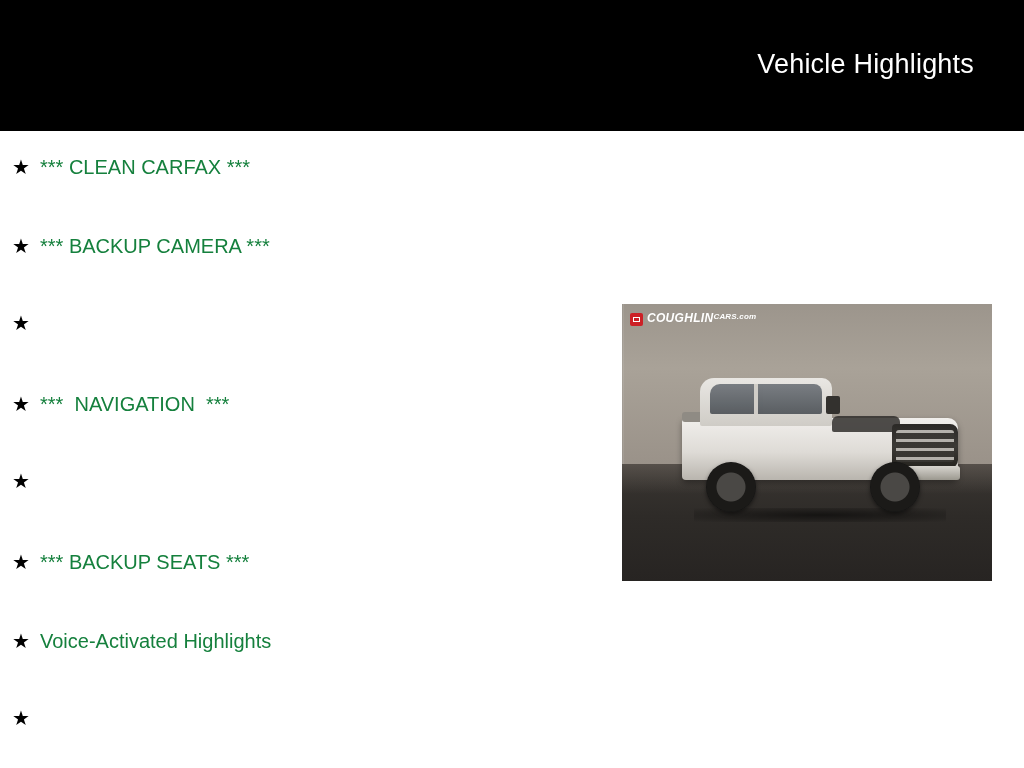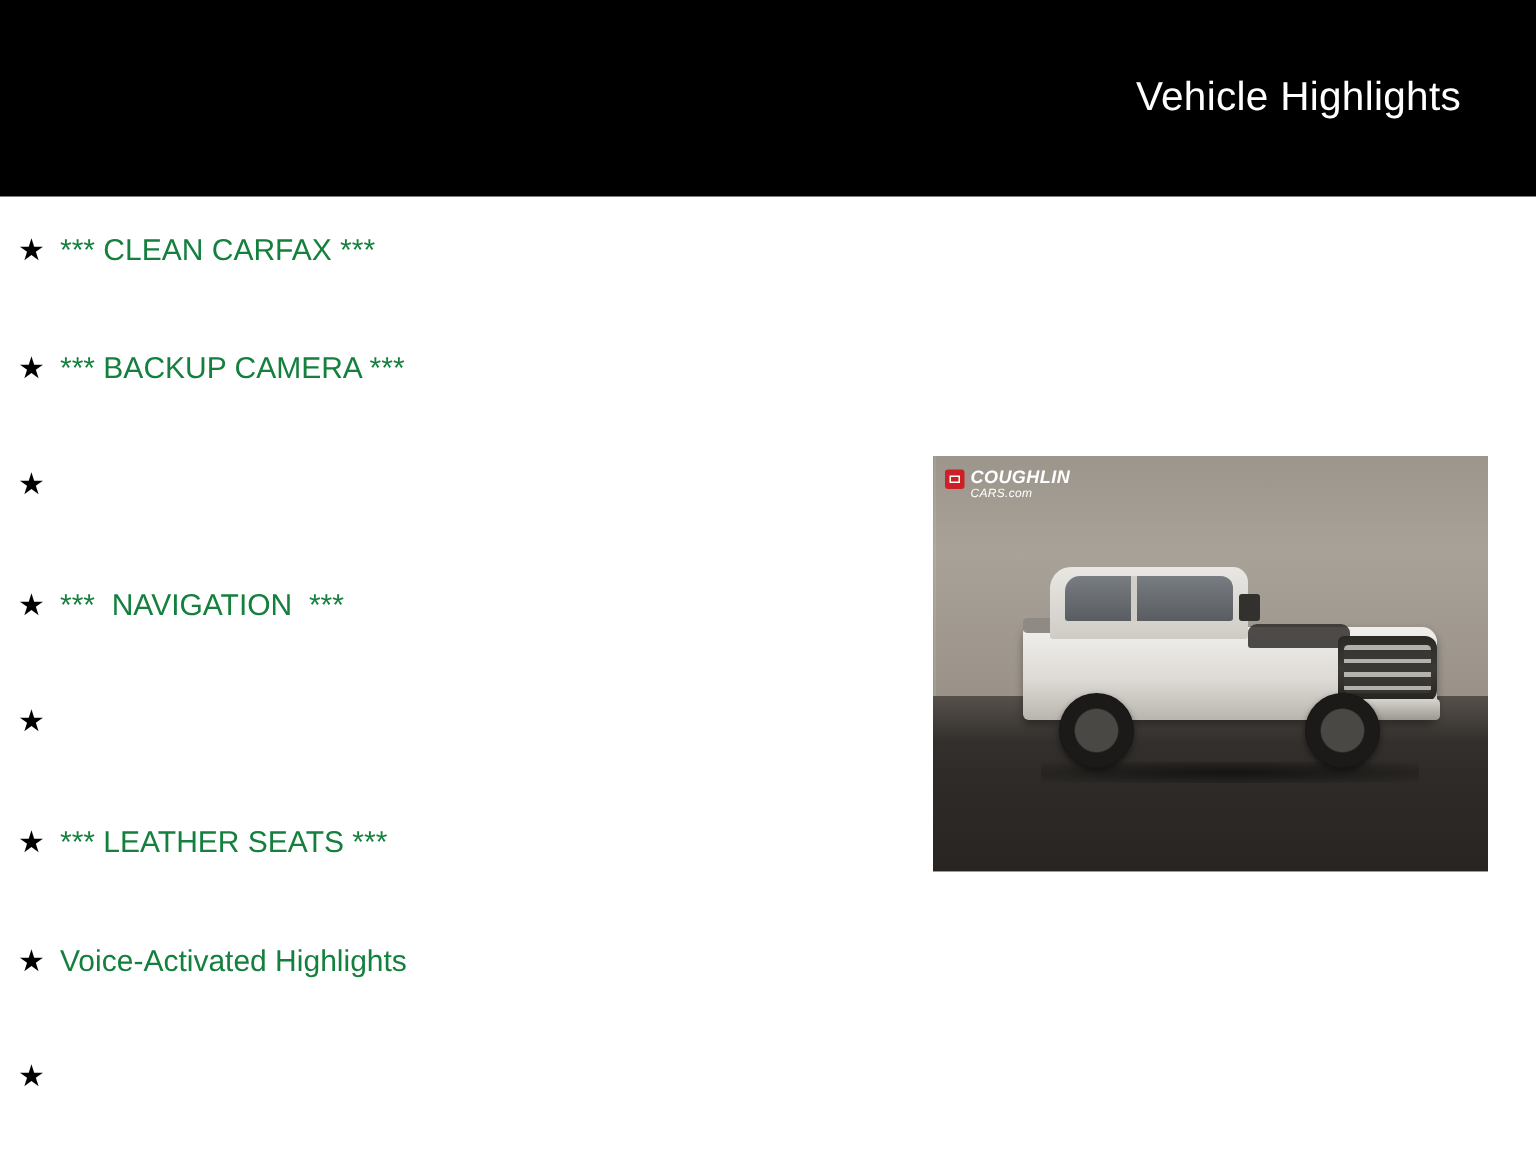--- a/index.html
+++ b/index.html
@@ -254,34 +254,34 @@
     position: absolute;
     left: 3px;
     top: 4px;
     width: 7px;
     height: 5px;
     border: 1px solid #ffffff;
     box-sizing: border-box;
   }
   .dealer-text {
     display: flex;
-    flex-direction: column;
+    flex-direction: row;
     line-height: 1;
   }
   .dealer-name {
     color: #ffffff;
     font-size: 12px;
     font-weight: bold;
     font-style: italic;
     letter-spacing: 0.3px;
   }
   .dealer-sub {
     color: #ffffff;
     font-size: 8px;
-    font-weight: normal;
+    font-weight: bold;
     font-style: italic;
     letter-spacing: 0.2px;
     margin-top: 1px;
   }
 </style>
 </head>
 <body>
 
 <div class="page">
 
@@ -309,21 +309,21 @@
       <span class="bullet">★</span>
       <span class="highlight-text">***  NAVIGATION  ***</span>
     </div>
 
     <div class="highlight-item">
       <span class="bullet">★</span>
     </div>
 
     <div class="highlight-item">
       <span class="bullet">★</span>
-      <span class="highlight-text">*** LEATHER SEATS ***</span>
+      <span class="highlight-text">*** BACKUP SEATS ***</span>
     </div>
 
     <div class="highlight-item">
       <span class="bullet">★</span>
       <span class="highlight-text">Voice-Activated Highlights</span>
     </div>
 
     <div class="highlight-item">
       <span class="bullet">★</span>
     </div>

